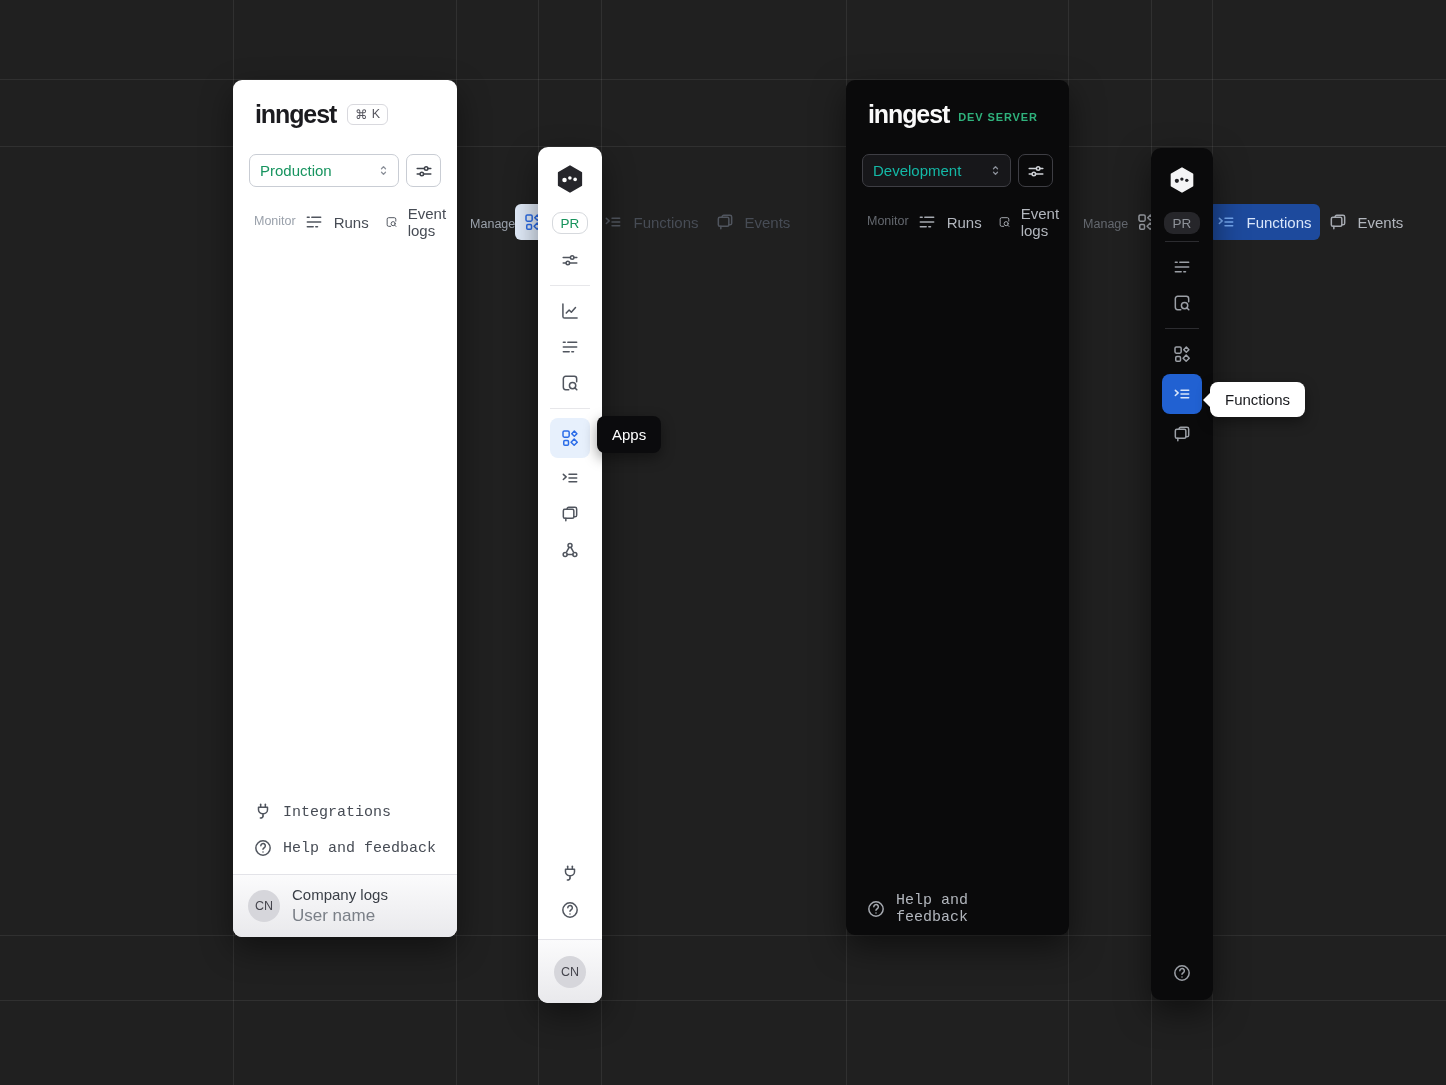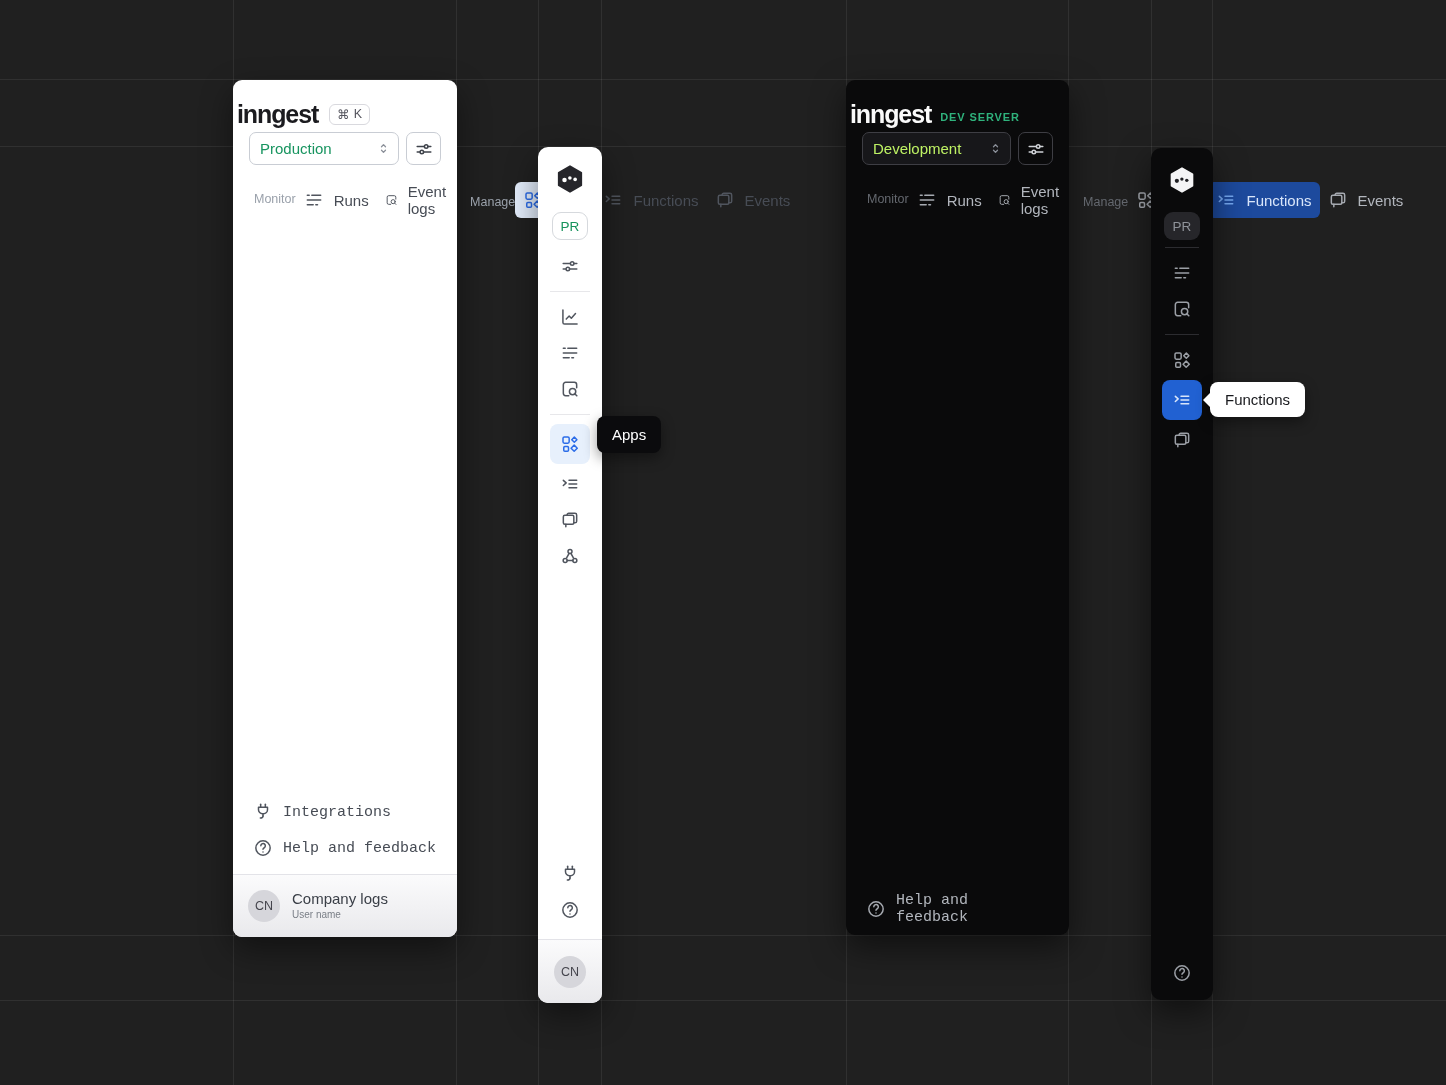--- a/index.html
+++ b/index.html
@@ -20,36 +20,36 @@
   #p1 { left:233px; top:80px;  width:224px; height:857px; border-radius:9px;  display:flex; flex-direction:column; }
   #p2 { left:538px; top:147px; width:64px;  height:856px; border-radius:10px; display:flex; flex-direction:column; align-items:center; }
   #p3 { left:846px; top:80px;  width:223px; height:855px; border-radius:9px;  display:flex; flex-direction:column; }
   #p4 { left:1151px;top:148px; width:62px;  height:852px; border-radius:10px; display:flex; flex-direction:column; align-items:center; }
 
   svg.ic { width:20px; height:20px; fill:none; stroke:currentColor; stroke-width:1.8; stroke-linecap:round; stroke-linejoin:round; display:block; }
   svg.ic.big { width:30px; height:30px; }
   svg.ic.logo { stroke:none; }
 
   
-  .hdr { padding:20px 16px 0 4px; }
+  .hdr { padding:20px 16px 0 22px; }
   .logo-row { display:flex; align-items:center; height:28px; }
   .wordmark { font-size:25px; font-weight:800; letter-spacing:-1.1px; line-height:1; }
   .panel-light .wordmark { color:#1b1b1f; }
   .panel-dark  .wordmark { color:#fafafa; }
   .kbd-badge { margin-left:11px; display:flex; align-items:center; gap:4px; border:1px solid #d9d9de; border-radius:6px;
                padding:2px 7px; font-size:12.5px; color:#55555e; }
   .dev-tag { margin-left:9px; font-size:11px; font-weight:700; letter-spacing:.9px; color:#2fb27c; padding-top:6px; }
 
-  .env-row { display:flex; gap:7px; padding:4px 16px; }
+  .env-row { margin-top:22px; display:flex; gap:7px; padding:4px 16px; }
   .env-select { flex:1; height:31px; border-radius:7px; display:flex; align-items:center; justify-content:space-between;
                 padding:0 6px 0 10px; font-size:15px; cursor:pointer; }
   #p1 .env-select { border:1.3px solid #c9cdd4; }
   #p1 .env-select .val { color:#17945f; }
   #p3 .env-select { border:1.3px solid #3e3e44; background:#17171a; }
-  #p3 .env-select .val { color:#bef264; }
+  #p3 .env-select .val { color:#14b8a6; }
   .env-select svg.ic { width:17px; height:17px; color:#8b9099; }
   .icon-btn { width:33px; height:31px; border-radius:7px; display:flex; align-items:center; justify-content:center; cursor:pointer; }
   #p1 .icon-btn { border:1.3px solid #c9cdd4; color:#3f434b; }
   #p3 .icon-btn { border:1.3px solid #3e3e44; color:#cfd2d7; }
 
   .nav { padding:13px 12px 0 12px; display:flex; flex-direction:row; }
   .section-label { font-size:12.5px; margin:10px 0 4px 9px; }
   .panel-light .section-label { color:#9aa1ab; }
   .panel-dark  .section-label { color:#64686f; }
   .nav-item { height:36px; display:flex; align-items:center; gap:10px; padding:0 8px; border-radius:6px; font-size:15px; cursor:pointer; }
@@ -63,27 +63,27 @@
   .panel-dark .nav-item.active svg { color:#76aaf4; }
   .gap-between-sections { margin-top:13px; }
 
   .nav-bottom { margin-top:auto; padding:0 12px 8px 12px;font-family:Liberation Mono, monospace; }
 
   .footer1 { height:63px; border-top:1px solid #e3e3e8; background:linear-gradient(180deg,#fbfbfc,#e9e9ec);
              border-radius:0 0 9px 9px; display:flex; align-items:center; gap:12px; padding:0 15px; box-sizing:border-box; }
   .avatar { width:32px; height:32px; border-radius:50%; background:#d6d6db; color:#45454d; font-size:12.5px;
             display:flex; align-items:center; justify-content:center; flex:none; }
   .company { font-size:15px; color:#3a3f47; line-height:1.25; }
-  .user { font-size:10px; color:#7a7f87; line-height:1.25; }
+  .user { font-size:17px; color:#7a7f87; line-height:1.25; }
 
   
   .rail-logo { margin-top:17px; }
   #p2 .rail-logo { color:#26262b; --dot:#ffffff; }
   #p4 .rail-logo { margin-top:18px; color:#f4f4f5; --dot:#202024; }
-  .pr-badge { margin-top:18px; width:36px; height:28px; border-radius:9px; display:flex; align-items:center;
+  .pr-badge { margin-top:18px; width:36px; height:22px; border-radius:9px; display:flex; align-items:center;
               justify-content:center; font-size:13.5px; cursor:pointer; box-sizing:border-box; }
   #p2 .pr-badge { border:1px solid #d6d9dd; color:#17935c; }
   #p4 .pr-badge { background:#26262a; color:#8e9299; }
   .rail-item { width:36px; height:36px; display:flex; align-items:center; justify-content:center; cursor:pointer; }
   #p2 .rail-item { color:#50555e; }
   #p4 .rail-item { color:#9b9fa6; }
   .rail-hr { border:none; border-top:1px solid; margin:7px 0; }
   #p2 .rail-hr { width:40px; border-color:#e7e7ea; }
   #p4 .rail-hr { width:34px; border-color:#2c2c30; }
   .rail-tile { width:40px; height:40px; border-radius:8px; display:flex; align-items:center; justify-content:center;

